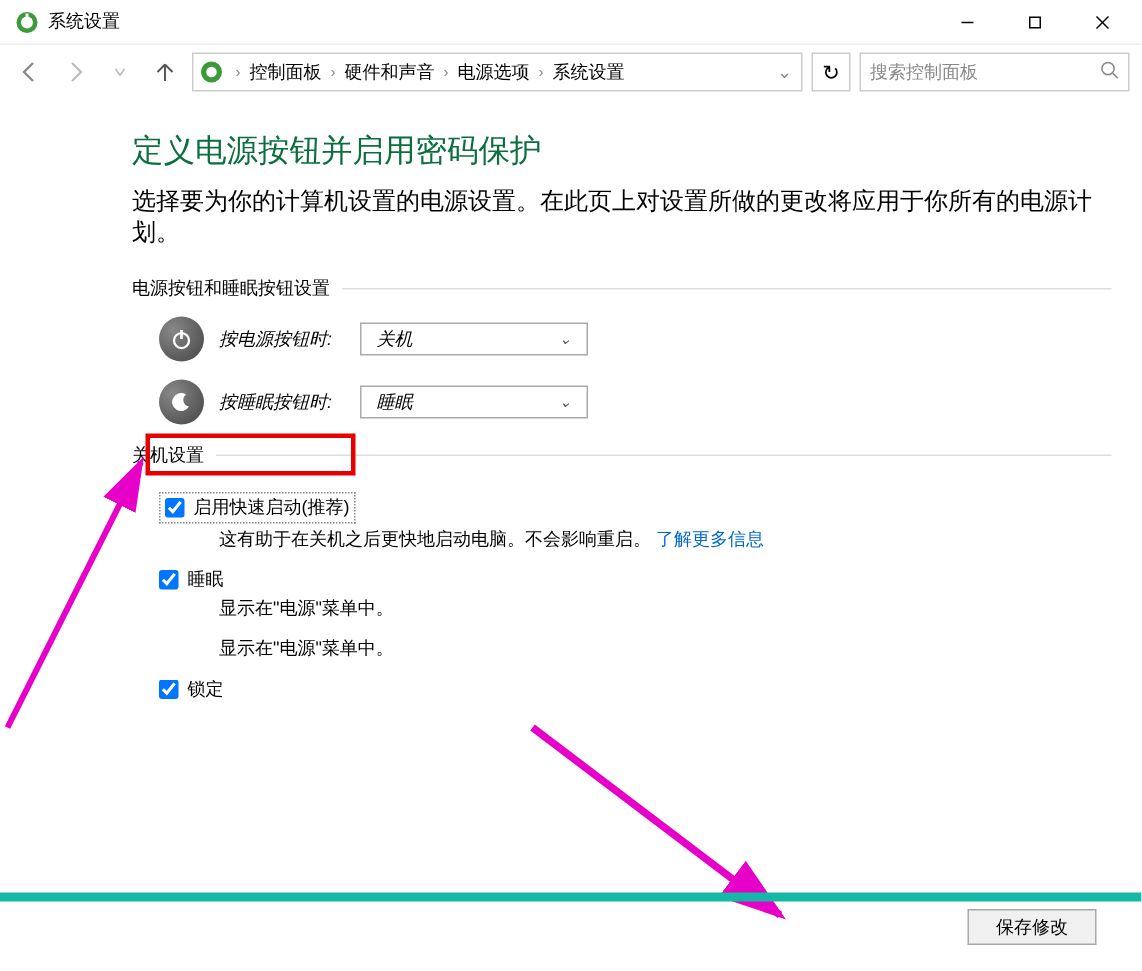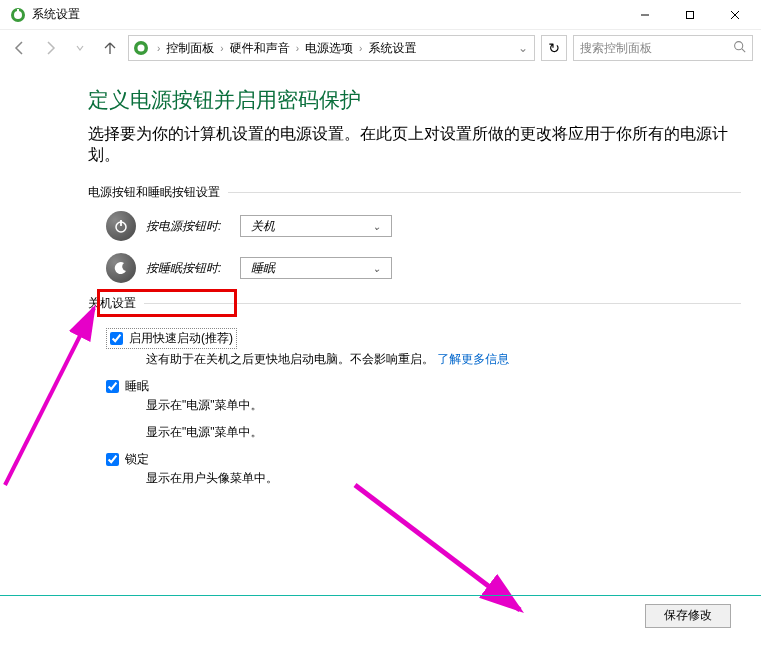--- a/index.html
+++ b/index.html
@@ -41,21 +41,21 @@
 
 .shutdown-block { margin-top: 6px; }
 .check-row { margin: 6px 0 2px 18px; display: flex; align-items: center; font-size: 12px; position: relative; }
 .check-row input { margin-right: 6px; width: 13px; height: 13px; }
 .check-desc { margin: 0 0 10px 58px; font-size: 12px; }
 .link { color: #0066cc; text-decoration: none; }
 
 .red-box { position: absolute; border: 3px solid #e60000; pointer-events: none; left: 97px; top: 289px; width: 140px; height: 28px; }
 
 
-.bottom-bar { position: absolute; bottom: 12px; left: 0; right: 0; height: 40px; border-top: 1px solid #14b8a6; display: flex; align-items: center; justify-content: flex-end; padding-right: 30px; gap: 10px; }
+.bottom-bar { position: absolute; bottom: 12px; left: 0; right: 0; height: 40px; border-top: 6px solid #14b8a6; display: flex; align-items: center; justify-content: flex-end; padding-right: 30px; gap: 10px; }
 .btn { width: 86px; height: 24px; border: 1px solid #aaa; background: #f0f0f0; font-size: 12px; display: flex; align-items: center; justify-content: center; }
 
 
 .arrow { position: absolute; pointer-events: none; }
 </style>
 </head>
 <body>
 
 <div class="titlebar">
   <span class="app-icon">
@@ -191,21 +191,20 @@
       <span>睡眠</span>
     </div>
     <div class="check-desc">显示在"电源"菜单中。</div>
 
     <div class="check-desc">显示在"电源"菜单中。</div>
 
     <div class="check-row">
       <input type="checkbox" checked="" style="">
       <span>锁定</span>
     </div>
-    <div class="check-desc">显示在用户头像菜单中。</div>
   </div>
 </div>
 
 <div class="red-box"></div>
 
 <svg class="arrow" style="left:0; top:290px; width:110px; height:200px;">
   <defs>
       <marker id="ah1" markerWidth="10" markerHeight="10" refX="8" refY="3" orient="auto">
         <path d="M0,0 L0,6 L9,3 z" fill="#e600c8"></path>
       </marker>

